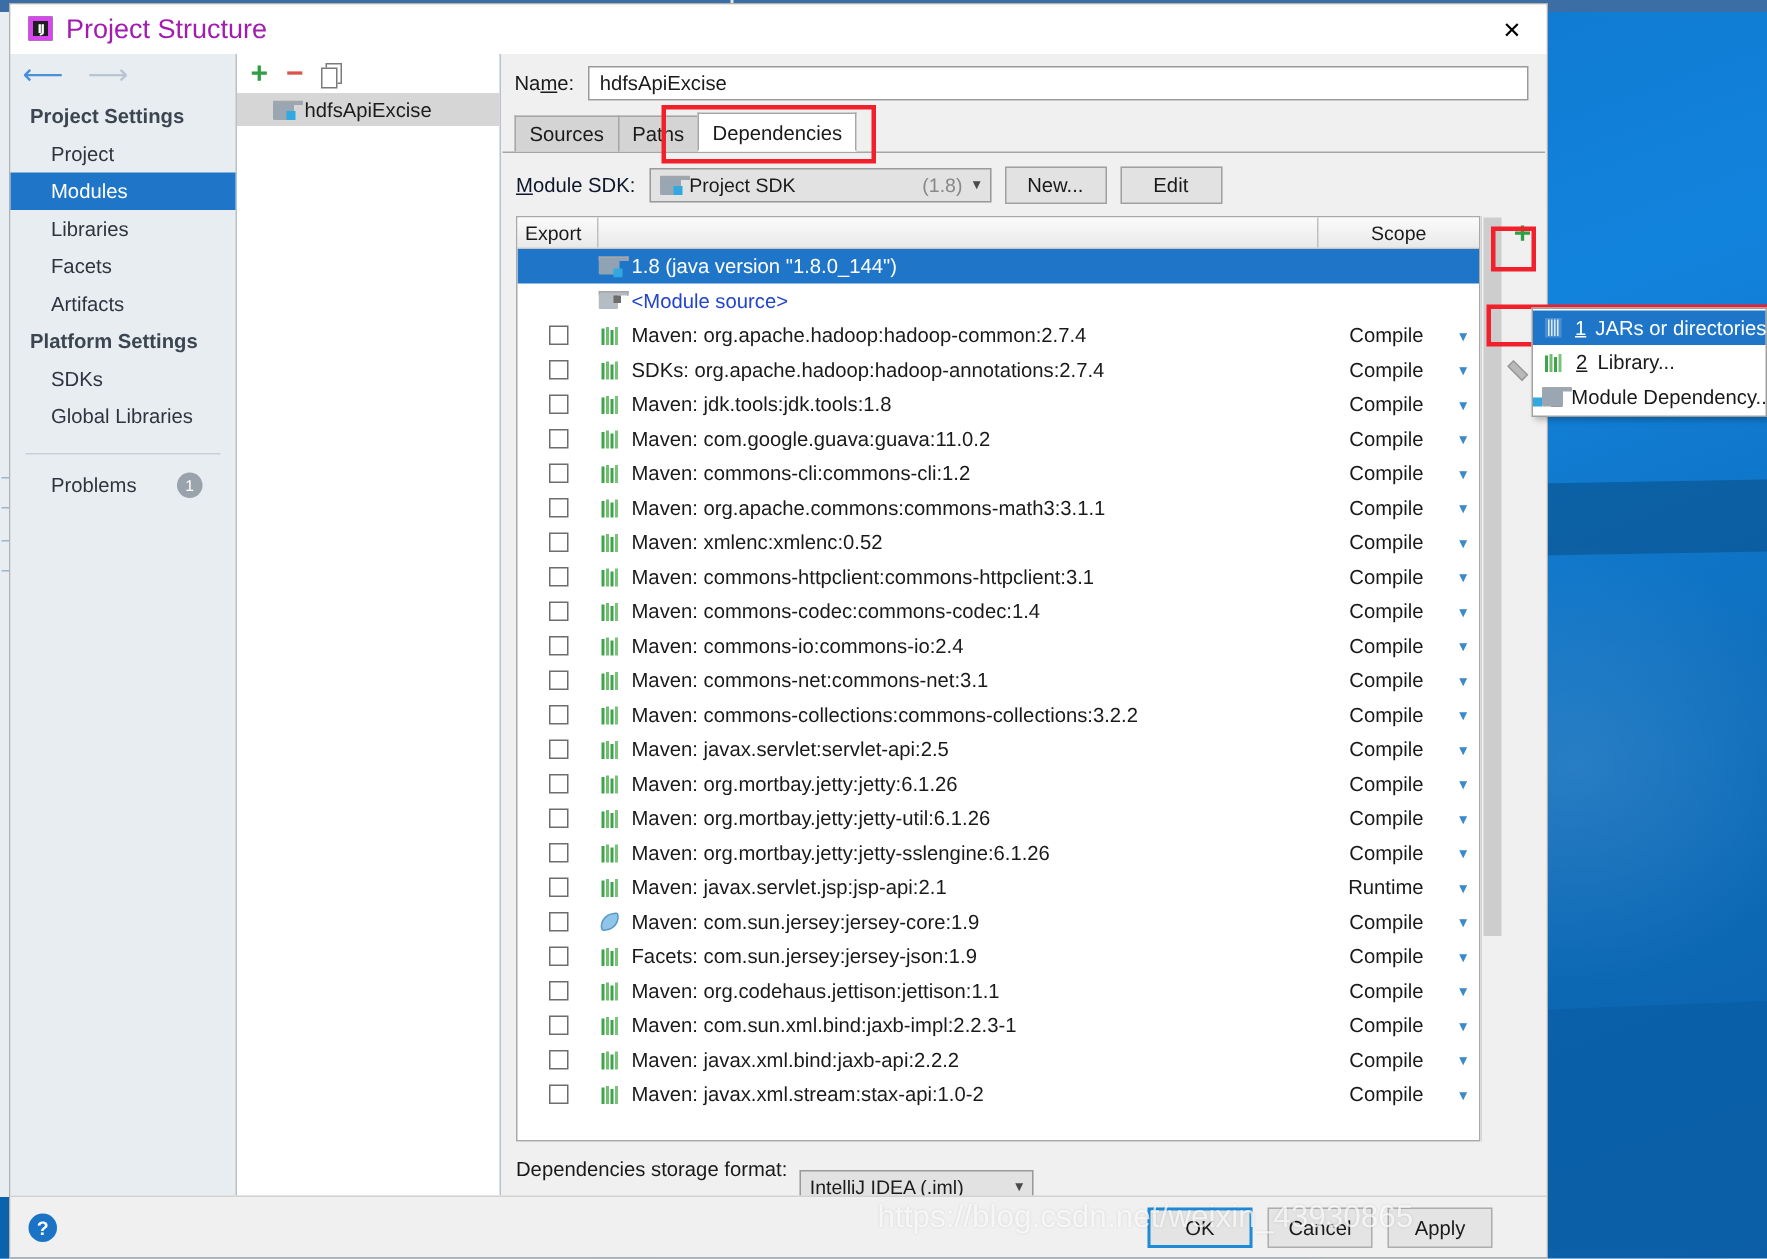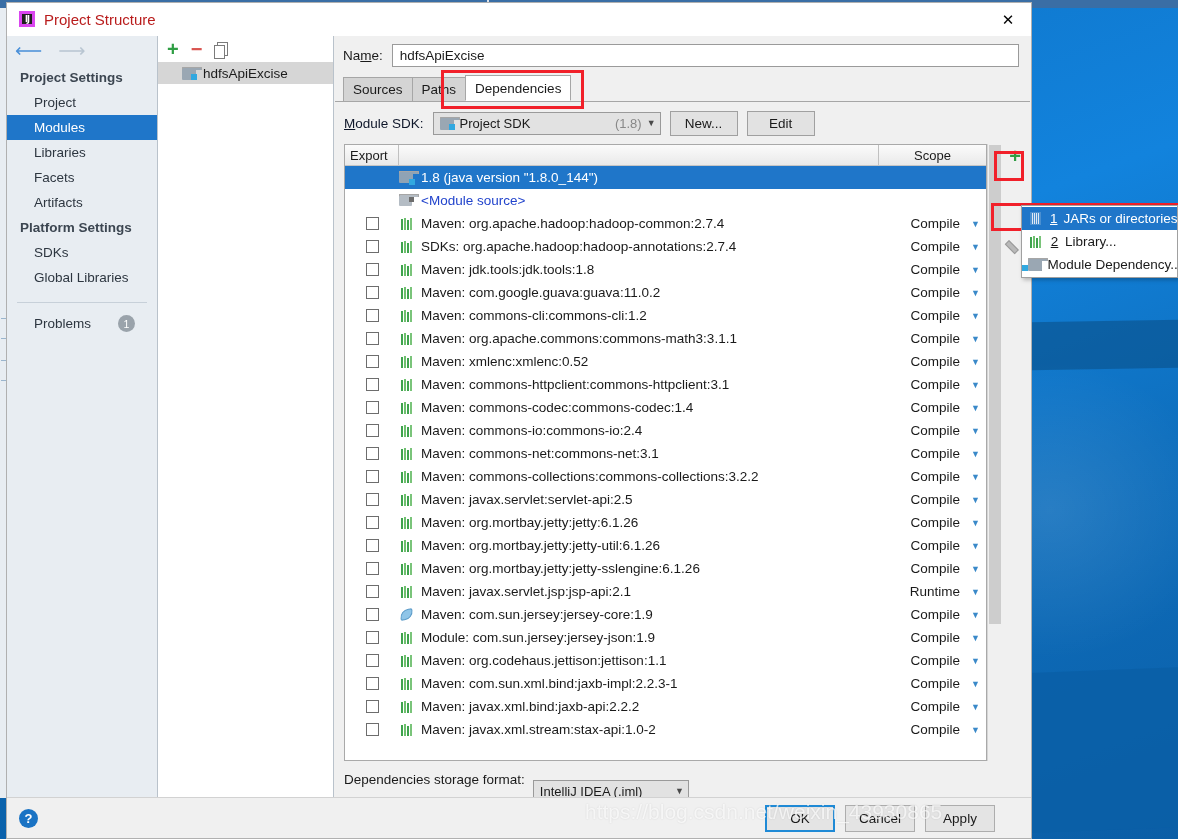--- a/index.html
+++ b/index.html
@@ -58,21 +58,21 @@
     display: flex; align-items: center; position: relative;
     border-bottom: 1px solid #ffffff;
   }
   #titlebar .app-icon {
     width: 16px; height: 16px; margin-left: 12px; margin-right: 9px;
     background: #1f1f1f; border: 3px solid #d946ef;
     display: flex; align-items: center; justify-content: center;
     color: #fff; font-size: 8px; font-weight: bold; letter-spacing: -1px;
     font-family: "DejaVu Sans", sans-serif;
   }
-  #titlebar .title { font-size: 15px; color: #b91c1c; }
+  #titlebar .title { font-size: 18px; color: #a21caf; }
   #closebtn {
     position: absolute; right: 0; top: 0; width: 46px; height: 33px;
     display: flex; align-items: center; justify-content: center;
     font-size: 15px; color: #000; cursor: default;
   }
 
   
   #bodyrow { flex: 1 1 auto; display: flex; min-height: 0; }
 
   
@@ -176,21 +176,21 @@
   #thead .h-scope { width: 107px; display: flex; align-items: center; justify-content: center; }
   #tbody { flex: 1 1 auto; overflow: hidden; position: relative; }
   .trow {
     height: 23px; display: flex; align-items: center; font-size: 13.5px; color: #1a1a1a;
     cursor: default;
   }
   .trow.sel { background: #1f76c9; color: #fff; }
   .cb-cell { width: 54px; display: flex; align-items: center; justify-content: center; }
   .cb { width: 13px; height: 13px; border: 1px solid #6d6d6d; background: #fff; }
   .name-cell { flex: 1 1 auto; display: flex; align-items: center; gap: 6px; min-width: 0; overflow:hidden; white-space: nowrap; }
-  .scope-cell { width: 107px; display: flex; align-items: center; justify-content: flex-end; padding-right: 6px; gap: 11px; }
+  .scope-cell { width: 107px; display: flex; align-items: center; justify-content: flex-end; padding-right: 6px; gap: 22px; }
   .scope-cell .sv { font-size: 13.5px; }
   .scope-cell .sa { color: #3a89c9; font-size: 9px; }
   
   .ic { width: 16px; height: 15px; position: relative; flex: 0 0 16px; }
   .ic-lib .b { position: absolute; bottom: 1px; width: 2px; background: #6aa84f; }
   .ic-lib .b:nth-child(1){ left:2px; height:11px; background:#3fa34d;}
   .ic-lib .b:nth-child(2){ left:5px; height:12px; background:#6ec06e;}
   .ic-lib .b:nth-child(3){ left:8px; height:10px; background:#3fa34d;}
   .ic-lib .b:nth-child(4){ left:11px; height:12px; background:#7ac47a;}
   .ic-jdk .folder { position:absolute; left:0; top:3px; width:14px; height:10px; background:#8fa3b5; border-radius:1px;}
@@ -733,21 +733,21 @@
                   <div class="cb-cell">
                     <span class="cb"></span>
                   </div>
                   <div class="name-cell">
                     <span class="ic ic-lib">
                       <span class="b"></span>
                       <span class="b"></span>
                       <span class="b"></span>
                       <span class="b"></span>
                     </span>
-                    <span>Module: com.sun.jersey:jersey-json:1.9</span>
+                    <span>Facets: com.sun.jersey:jersey-json:1.9</span>
                   </div>
                   <div class="scope-cell">
                     <span class="sv">Compile</span>
                     <span class="sa">▼</span>
                   </div>
                 </div>
                 <div class="trow">
                   <div class="cb-cell">
                     <span class="cb"></span>
                   </div>

